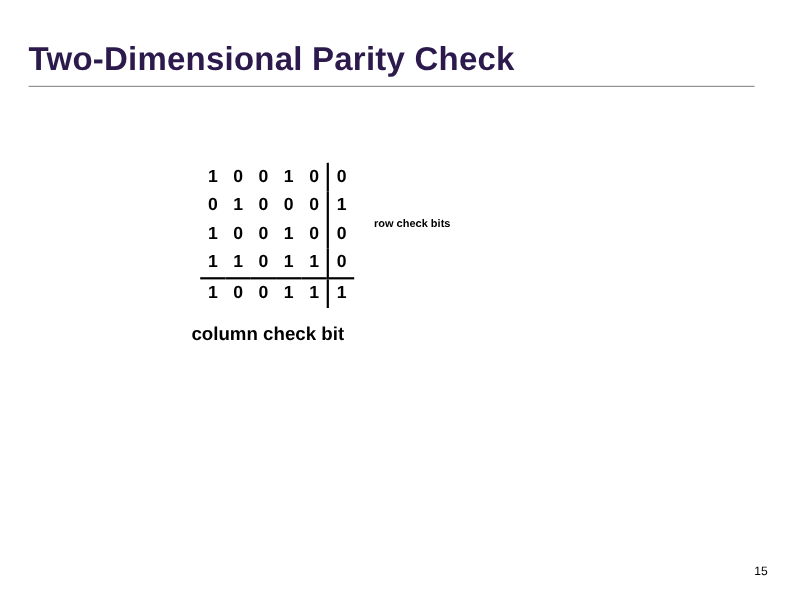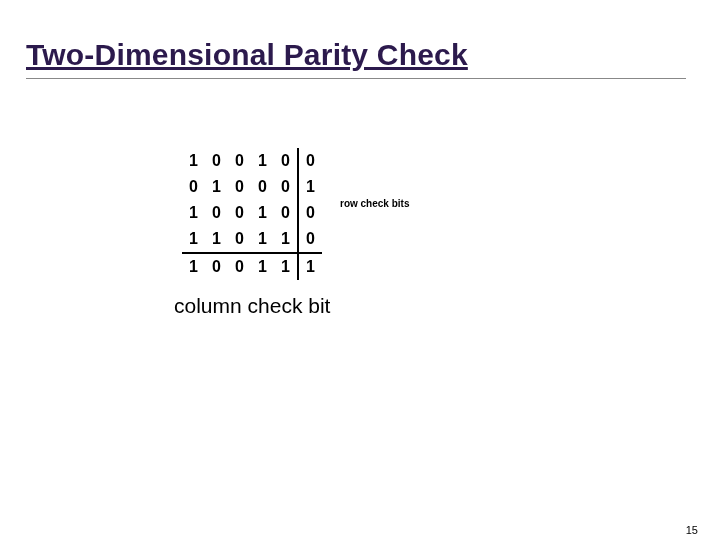--- a/index.html
+++ b/index.html
@@ -15,21 +15,20 @@
   .title-wrap {
     position: absolute;
     top: 38px;
     left: 26px;
   }
   .title {
     font-size: 30px;
     font-weight: 700;
     color: #2c1a4d;
     letter-spacing: 0.2px;
-    text-decoration: underline;
   }
   .title-underline {
     border-bottom: 1px solid #888;
     width: 660px;
     margin-top: 6px;
   }
 
   .parity {
     position: absolute;
     top: 148px;
@@ -60,27 +59,27 @@
     position: absolute;
     top: 198px;
     left: 340px;
     font-size: 10px;
     font-weight: 700;
   }
   .col-label {
     position: absolute;
     top: 294px;
     left: 174px;
-    font-size: 21px;
-    font-weight: 400;
+    font-size: 17px;
+    font-weight: 700;
   }
 
   .slide-num {
     position: absolute;
-    bottom: 4px;
+    bottom: 14px;
     right: 22px;
     font-size: 11px;
     color: #000;
     margin-top: 47px;
   }
 </style>
 </head>
 <body>
 
 <div class="title-wrap">

